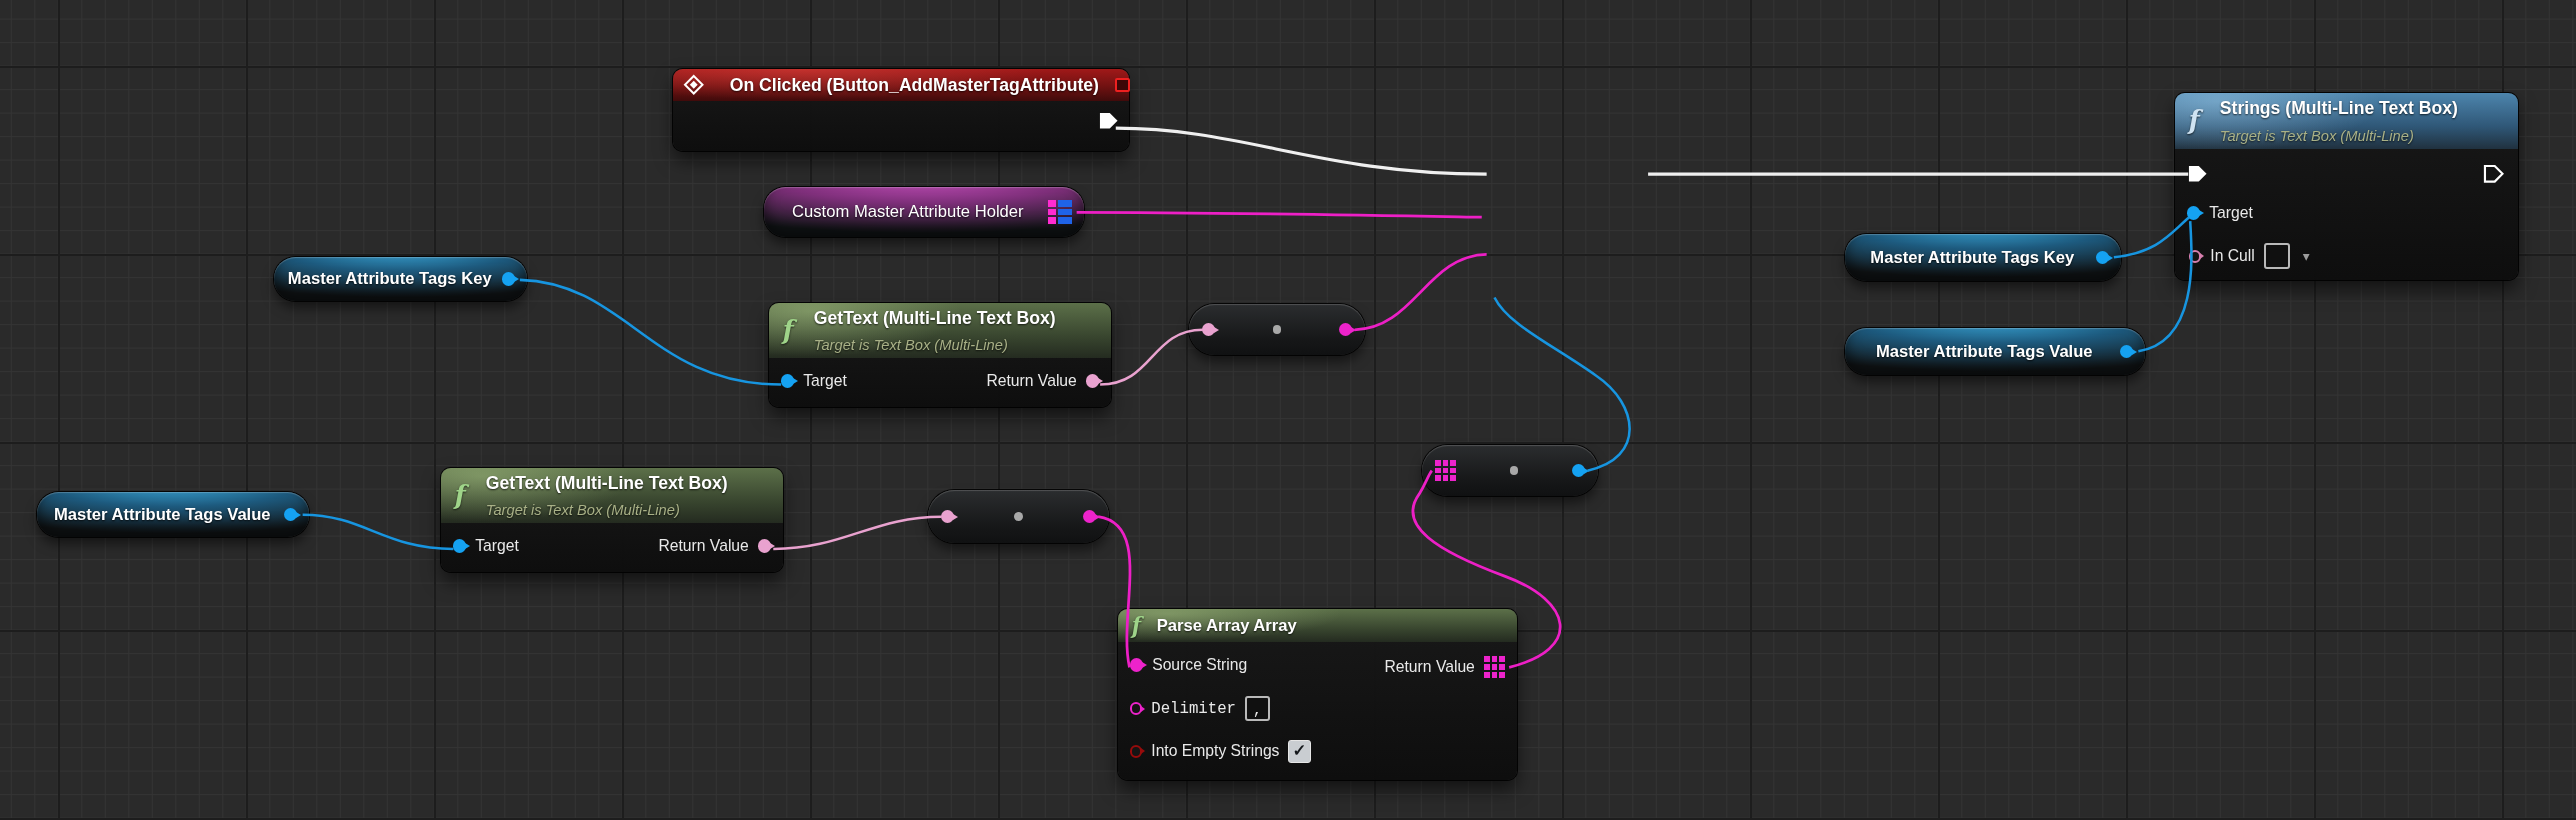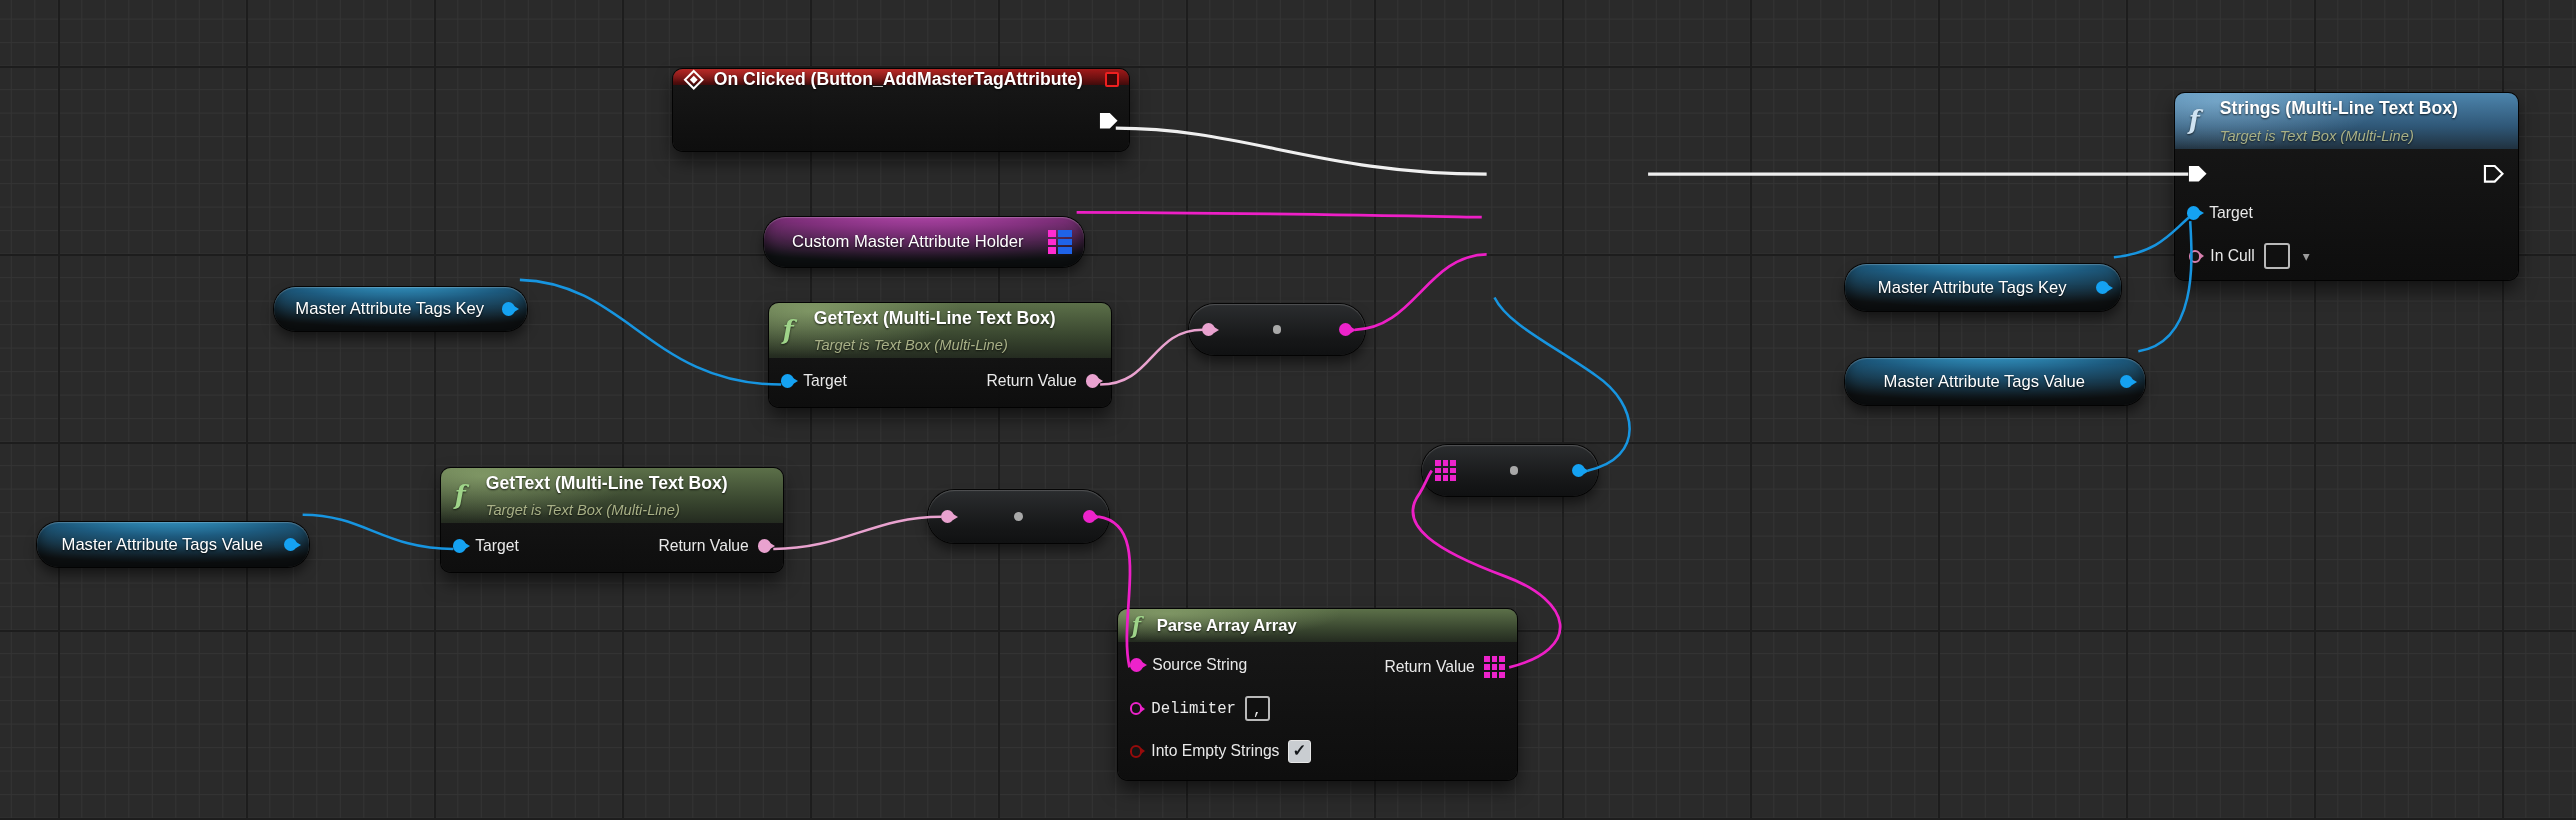--- a/index.html
+++ b/index.html
@@ -69,24 +69,23 @@
   .mapicon{display:grid;grid-template-columns:7.8px 14.7px;grid-auto-rows:6.9px;gap:2px;}
   .mapicon .k{background:#ff2bd1;}
   .mapicon .v{background:#1f63e8;}
 
   
   .vpill{
     position:absolute;border-radius:21.5px;display:flex;align-items:center;
     padding:0 11.7px;box-sizing:border-box;gap:7.8px;
     color:#fff;font-size:16.6px;white-space:nowrap;text-shadow:0 1px 2px rgba(0,0,0,.8);
     box-shadow:0 6.9px 11.7px rgba(0,0,0,.5),0 0 0 1px #060606,inset 0 1px 1px rgba(255,255,255,.22),inset 0 -9.8px 13.7px rgba(0,0,0,.55);
-    margin-top:30px;
   }
   .vpill .lbl{flex:1;text-align:center;}
-  .vpill.blue{background:radial-gradient(130% 150% at 50% -25%,var(--variable-blue,#3fb4e8) 0%,#1d5a7e 38%,#131719 78%);}
+  .vpill.blue{background:radial-gradient(130% 150% at 50% -25%,var(--variable-blue,#3fb4e8) 0%,#1d5a7e 38%,#131719 78%);font-weight:bold;}
   .vpill.pink{background:radial-gradient(130% 150% at 50% -25%,var(--variable-pink,#d054c6) 0%,#7e2f7a 38%,#131719 78%);}
 
   
   .cpill{
     position:absolute;border-radius:26.4px;display:flex;align-items:center;justify-content:space-between;
     padding:0 12.7px;box-sizing:border-box;
     background:linear-gradient(180deg,#2b2d2f 0%,#161718 70%,#101112 100%);
     box-shadow:0 6.9px 11.7px rgba(0,0,0,.5),0 0 0 1px #060606,inset 0 1px 1px rgba(255,255,255,.18);
   }
   .cpill .dot{width:8.8px;height:8.8px;border-radius:50%;background:#a8a8a8;}
@@ -115,21 +114,21 @@
   .w-obj{stroke:#1795e0;stroke-width:2.6;}
   .w-str{stroke:#ed1fc6;stroke-width:2.8;}
   .w-txt{stroke:#e9a2cf;stroke-width:2.6;}
 </style>
 </head>
 <body>
 
 <div class="canvas">
 
   <div class="node" style="left:673px;top:69px;width:456px;height:82px;">
-    <div class="nhead hdr-red" style="height:16px;grid-template-columns:31px 1fr auto;">
+    <div class="nhead hdr-red" style="height:32px;grid-template-columns:31px 1fr auto;gap:16px;">
       <svg class="execpin" style="grid-column:1;" width="21.5" height="21.5" viewBox="0 0 22 22">
         <path d="M11 2 L20 11 L11 20 L2 11 Z" fill="none" stroke="#fff" stroke-width="2"></path>
         <path d="M11 7 L15 11 L11 15 L7 11 Z" fill="#fff"></path>
       </svg>
       <span class="ttl">On Clicked (Button_AddMasterTagAttribute)</span>
       <span class="redbox"></span>
     </div>
     <div class="row" style="right:9.8px;top:42px;">
       <svg class="execpin" width="21.5" height="19.6" viewBox="0 0 22 20">
         <path d="M2 2 h10 l8 8 -8 8 h-10 z" fill="#fff"></path>

